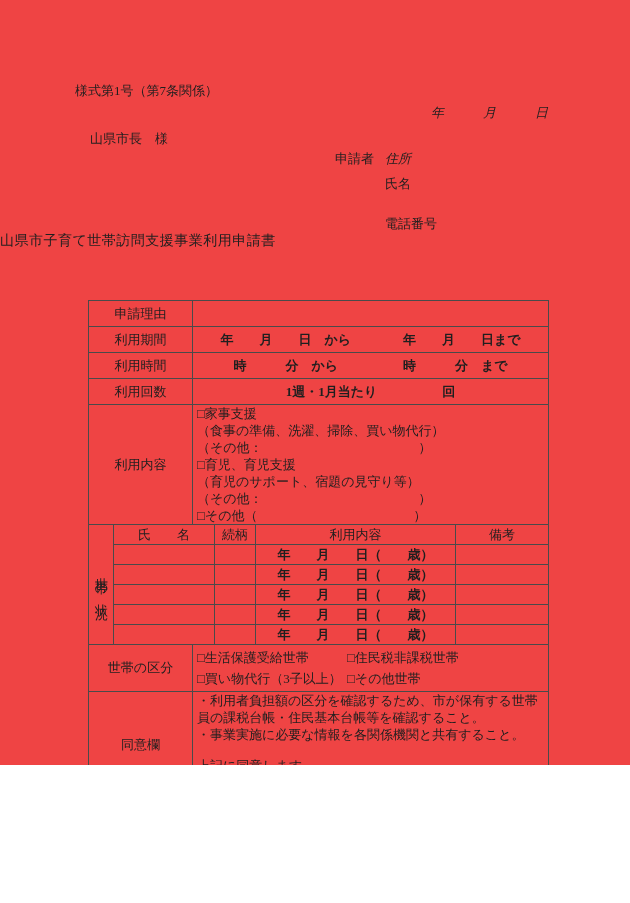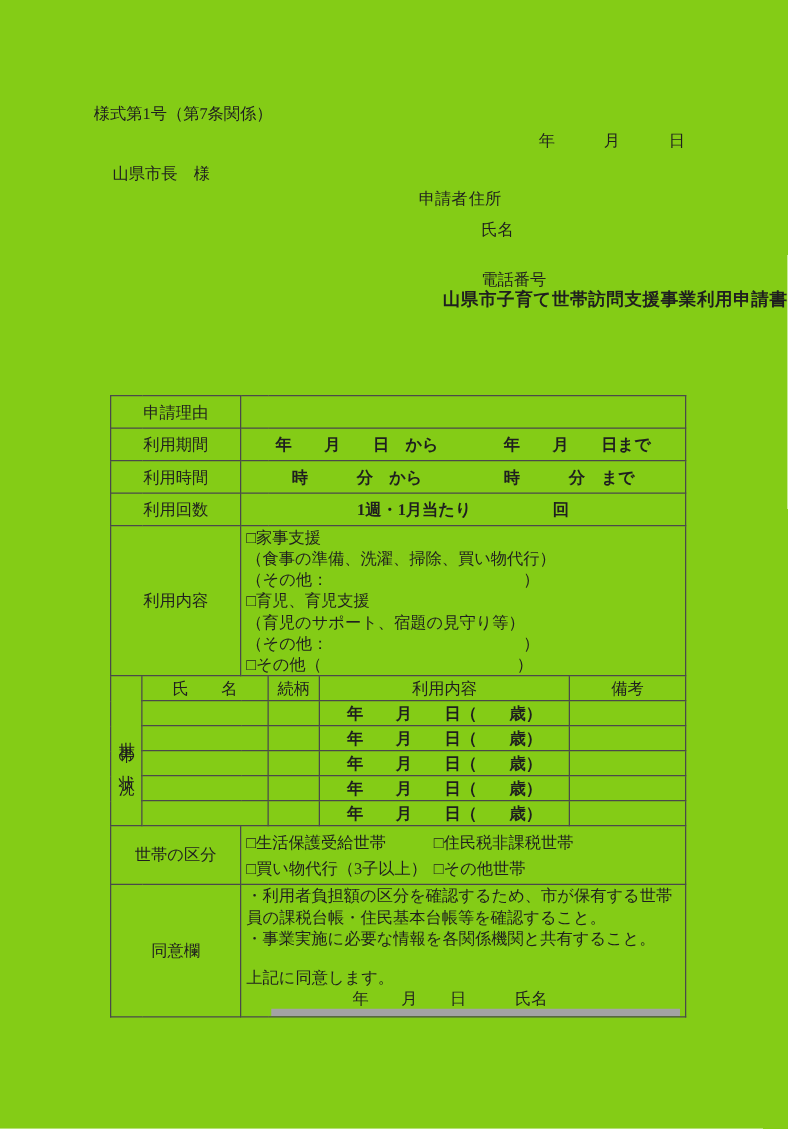--- a/index.html
+++ b/index.html
@@ -3,42 +3,42 @@
 <meta charset="utf-8">
 <style>
   html, body {
     margin: 0;
     padding: 0;
     background: #ffffff;
   }
   .page {
     position: relative;
     width: 630px;
-    height: 903px;
-    background: #84cc16;
+    height: 765px;
+    background: #ef4444;
     color: #1f1f1f;
     font-family: "Liberation Serif", "DejaVu Serif", serif;
     font-size: 13px;
     overflow: hidden;
   }
   .hdr { position: absolute; line-height: 16px; white-space: nowrap; }
   .form-number   { left: 75px;  top: 83px; }
-  .date-line     { right: 82px; top: 105px; text-align: right; }
+  .date-line     { right: 82px; top: 105px; text-align: right; font-style: italic; }
   .addressee     { left: 90px;  top: 131px; }
   .applicant-row { left: 335px; top: 151px; }
-  .applicant-row .appfield { margin-left: 1px; }
+  .applicant-row .appfield { margin-left: 11px; font-style: italic; }
   .applicant-name  { left: 385px; top: 176px; }
   .applicant-phone { left: 385px; top: 216px; }
-  .doc-title { left: 0; top: 233px; width: 630px; text-align: right; font-size: 14px; letter-spacing: 0.5px; font-weight: bold; }
+  .doc-title { left: 0; top: 233px; width: 630px; text-align: left; font-size: 14px; letter-spacing: 0.5px; }
   .intro     { left: 92px; top: 282px; }
 
   table.app-table {
     position: absolute;
     left: 88px;
-    top: 316px;
+    top: 300px;
     width: 460px;
     border-collapse: collapse;
     table-layout: fixed;
     font-size: 13px;
     color: #1f1f1f;
   }
   table.app-table td {
     border: 1px solid #4a4a4a;
     padding: 0 4px;
     vertical-align: middle;

